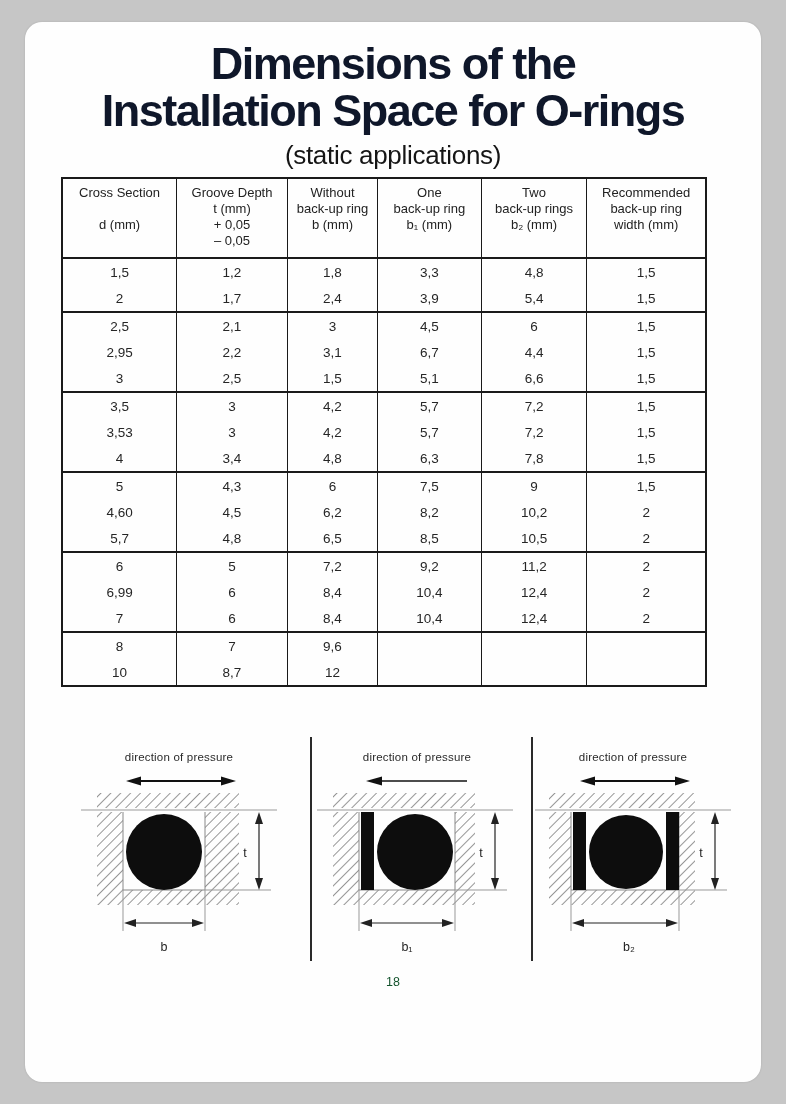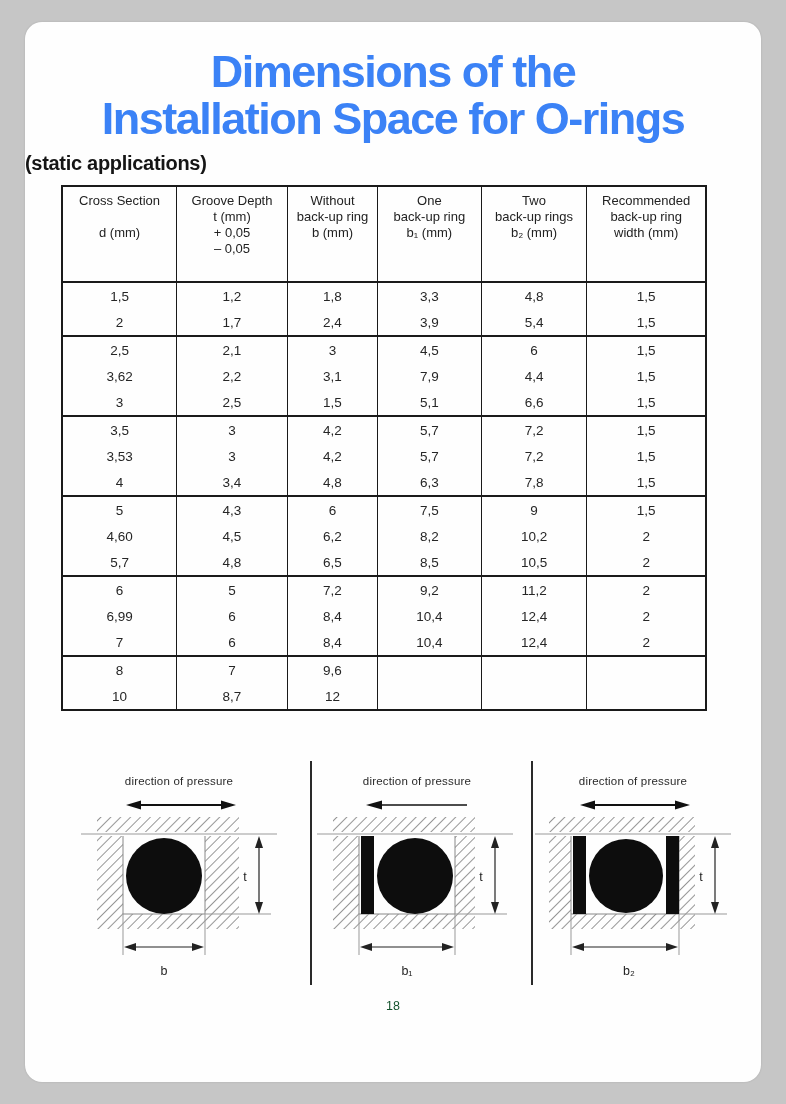--- a/index.html
+++ b/index.html
@@ -13,31 +13,32 @@
   }
   .page {
     position:absolute; left:25px; top:22px;
     width:736px; height:1060px;
     background:#fefefe;
     border-radius:17px;
     box-shadow:0 0 2px rgba(0,0,0,.15);
     overflow:hidden;
   }
   .title {
-    margin:26px 10px 0;
+    margin:18px 10px 0;
     text-align:center;
     font-weight:bold;
     font-size:45px;
     line-height:47px;
     letter-spacing:-1.5px;
-    color:#3b82f6;
+    color:#0f172a;
   }
   .subtitle {
-    font-weight:bold;
-    font-size:20px;
+    text-align:center;
+    font-weight:normal;
+    font-size:26px;
     line-height:24px;
     letter-spacing:-0.3px;
     color:#151515;
   }
   .subtitle.first { margin-top:9px; }
   table.dims {
     border-collapse:collapse;
     table-layout:fixed;
     margin:10px 0 0 36px;
     width:646px;
@@ -47,21 +48,21 @@
     border-left:1.5px solid #1a1a1a;
     text-align:center;
     font-weight:normal;
   }
   table.dims th:first-child, table.dims td:first-child { border-left:none; }
   table.dims thead th {
     border-bottom:2px solid #1a1a1a;
     white-space:pre-line;
     font-size:13px;
     line-height:16px;
-    padding:6px 2px 24px;
+    padding:6px 2px 8px;
     vertical-align:top;
     color:#222;
     margin-top:25px;
   }
   table.dims td {
     height:26px;
     font-size:13.5px;
     color:#262626;
     padding:0 2px;
   }
@@ -149,24 +150,24 @@
         </tr>
         <tr class="group-start">
           <td>2,5</td>
           <td>2,1</td>
           <td>3</td>
           <td>4,5</td>
           <td>6</td>
           <td>1,5</td>
         </tr>
         <tr>
-          <td>3,62</td>
+          <td>2,95</td>
           <td>2,2</td>
           <td>3,1</td>
-          <td>7,9</td>
+          <td>6,7</td>
           <td>4,4</td>
           <td>1,5</td>
         </tr>
         <tr>
           <td>3</td>
           <td>2,5</td>
           <td>1,5</td>
           <td>5,1</td>
           <td>6,6</td>
           <td>1,5</td>

